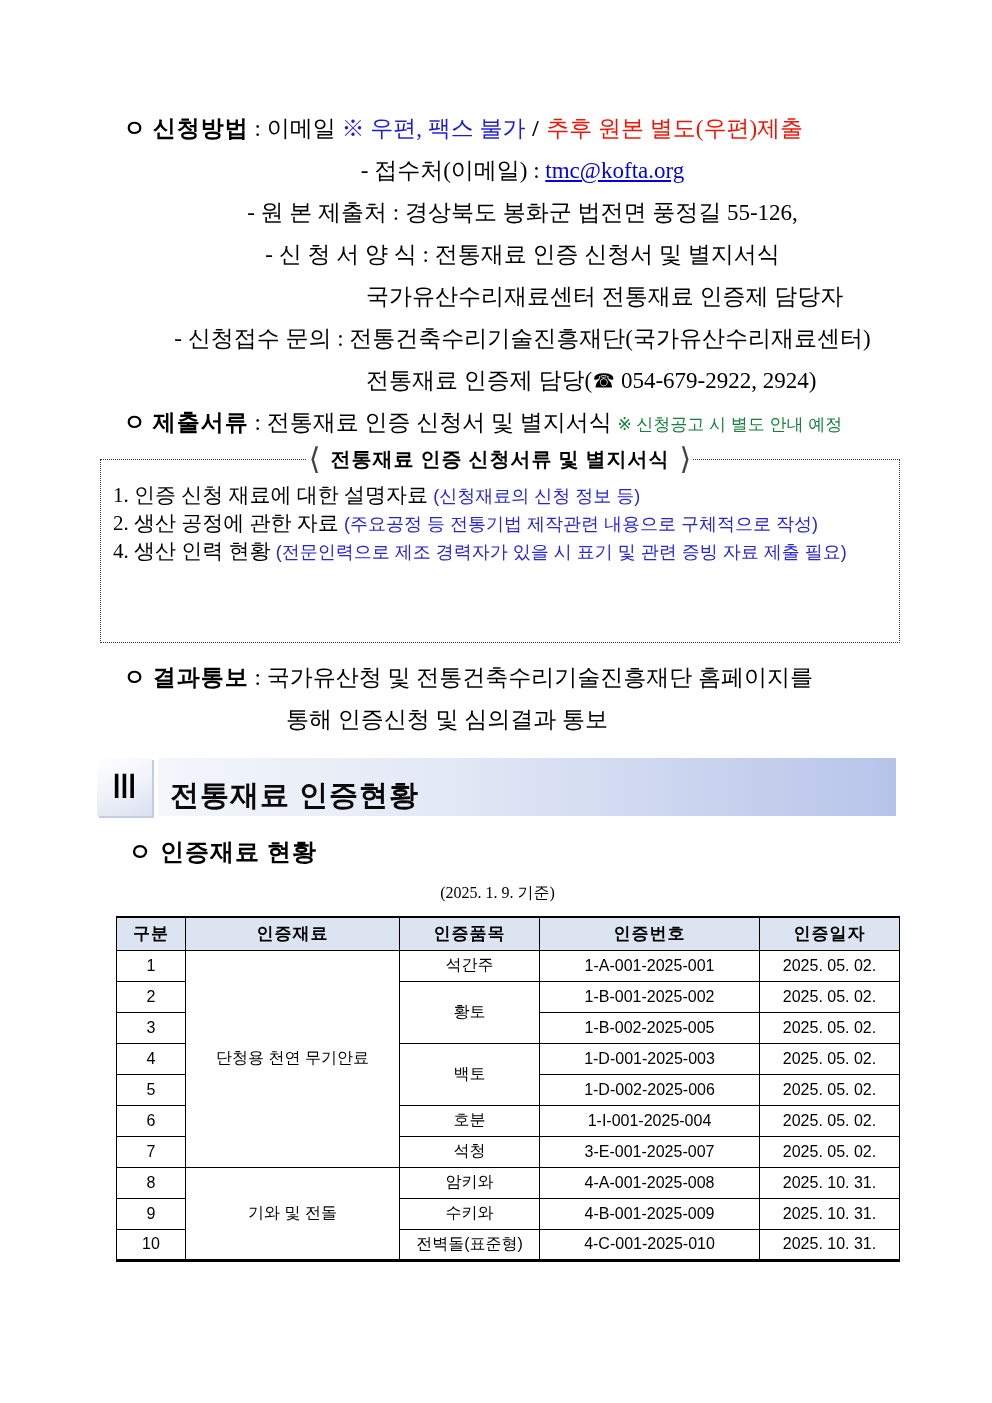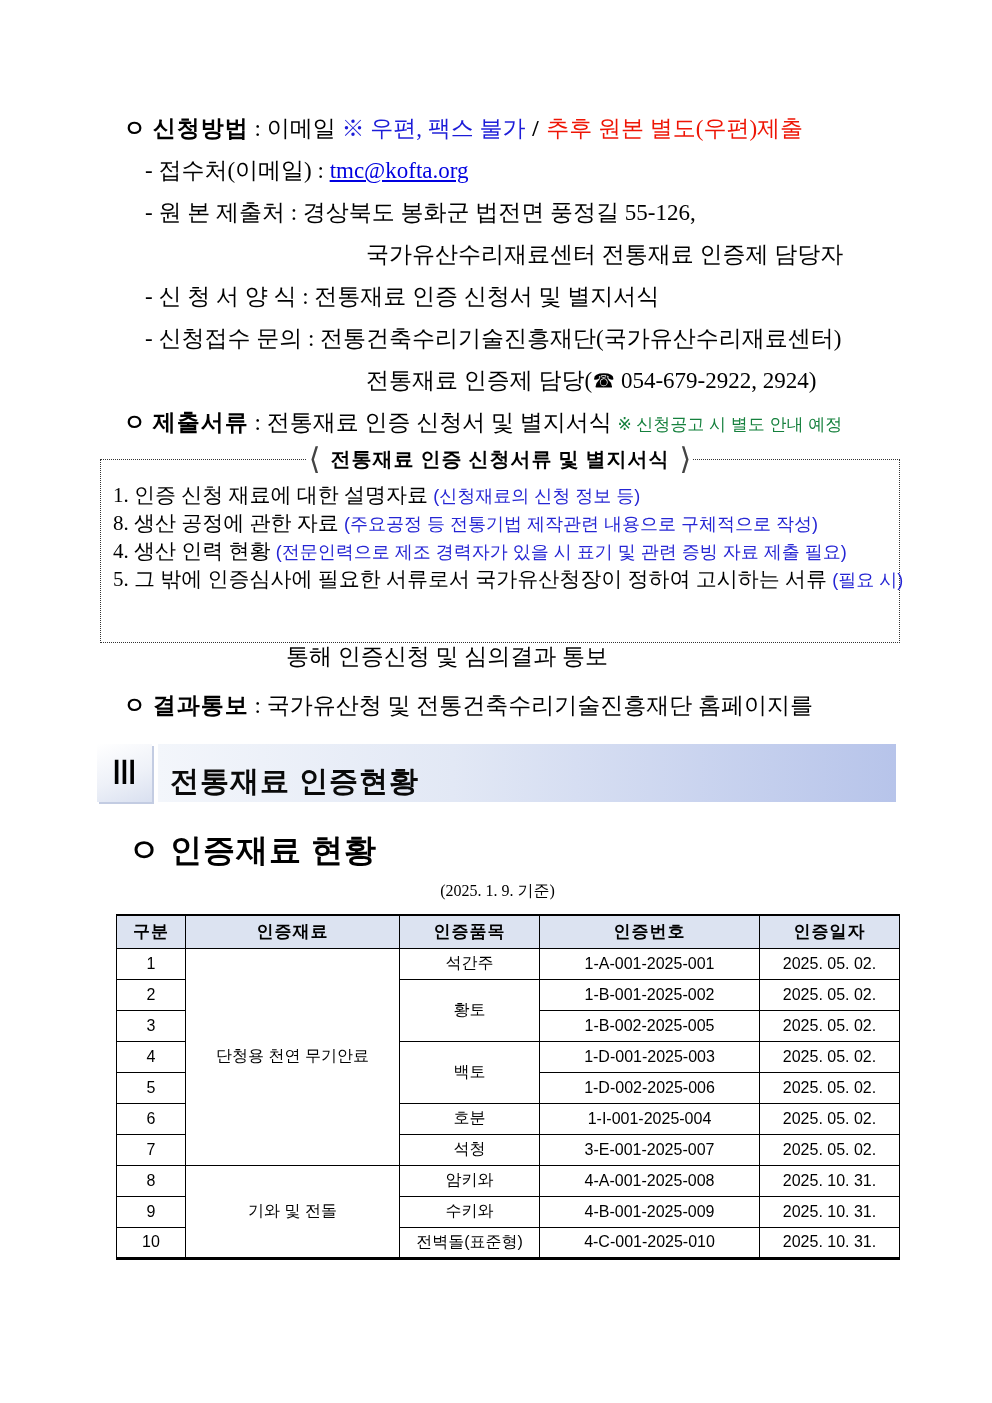--- a/index.html
+++ b/index.html
@@ -12,21 +12,21 @@
     background: #ffffff;
     overflow: hidden;
     font-family: "Liberation Serif", "DejaVu Serif", serif;
     color: #000;
   }
   .content { padding: 115px 92px 0 98px; }
 
   
   .line { font-size: 23px; line-height: 28px; margin-bottom: 14px; white-space: nowrap; }
   .bullet-line { margin-left: 25px; }
-  .sub-line { margin-left: 47px; }
+  .sub-line { margin-left: 47px; text-align: center; }
   .cont-line-wide { margin-left: 268px; }
   .cont-line-mid { margin-left: 188px; }
   .b { font-weight: bold; letter-spacing: 1px; }
   .blue { color: #1c1cd8; }
   .red { color: #ee1505; }
   .link { color: #0000e0; text-decoration: underline; font-family: "Liberation Serif", serif; cursor: pointer; }
   .small-blue { color: #15803d; font-size: 17px; font-family: "Liberation Sans", "DejaVu Sans", sans-serif; }
 
   
   .docs-box {
@@ -69,21 +69,21 @@
     background: linear-gradient(to right, #f3f6fb 0%, #e2e8f5 40%, #b7c4ea 100%);
     display: flex; align-items: flex-end;
     padding-left: 12px;
   }
   .banner-title {
     font-family: "Liberation Sans", "DejaVu Sans", sans-serif;
     font-size: 29px; font-weight: bold; letter-spacing: 1px; color: #0a0a0a;
   }
 
   
-  .status-heading { font-size: 32px; line-height: 28px; font-weight: bold; letter-spacing: 1px; margin: 34px 0 0 30px; }
+  .status-heading { font-size: 24px; line-height: 28px; font-weight: bold; letter-spacing: 1px; margin: 22px 0 0 30px; }
   .as-of { text-align: center; font-size: 16px; font-family: Liberation Serif, serif; margin: 17px 3px 0 0; }
 
   
   table.cert {
     border-collapse: collapse;
     table-layout: fixed;
     width: 783px;
     margin: 12px 0 0 18px;
     font-family: "Liberation Sans", "DejaVu Sans", sans-serif;
     border-top: 2px solid #84cc16;
@@ -120,58 +120,55 @@
       <span class="blue">※ 우편, 팩스 불가</span><span class="b"> / </span><span class="red">추후 원본 별도(우편)제출</span>
     </div>
 
     <div class="line sub-line">
       <span>- 접수처(이메일) : </span><a class="link">tmc@kofta.org</a>
     </div>
 
     <div class="line sub-line">
       <span>- 원 본  제출처 : </span><span>경상북도 봉화군 법전면 풍정길 55-126,</span>
     </div>
+    <div class="line sub-line">- 신 청 서  양 식 : 전통재료 인증 신청서 및 별지서식</div>
+
     <div class="line cont-line-wide">국가유산수리재료센터 전통재료 인증제 담당자</div>
-
-    <div class="line sub-line">- 신 청 서  양 식 : 전통재료 인증 신청서 및 별지서식</div>
 
     <div class="line sub-line">- 신청접수 문의 : 전통건축수리기술진흥재단(국가유산수리재료센터)</div>
     <div class="line cont-line-wide">전통재료 인증제 담당(☎ 054-679-2922, 2924)</div>
 
     <div class="line bullet-line">
       <span class="b">ㅇ</span>
       <span class="b">제출서류</span><span> : </span><span>전통재료 인증 신청서 및 별지서식 </span>
       <span class="small-blue">※ 신청공고 시 별도 안내 예정</span>
     </div>
 
     <div class="docs-box">
       <div class="docs-box-title">
         <span class="chev">⟨</span>
         <span class="title-text">전통재료 인증 신청서류 및 별지서식</span>
         <span class="chev">⟩</span>
       </div>
       <div class="docs-item">
         <span>1. 인증 신청 재료에 대한 설명자료 </span><span class="note">(신청재료의 신청 정보 등)</span>
       </div>
       <div class="docs-item">
-        <span>8. 생산 공정에 관한 자료 </span><span class="note">(주요공정 등 전통기법 제작관련 내용으로 구체적으로 작성)</span>
+        <span>2. 생산 공정에 관한 자료 </span><span class="note">(주요공정 등 전통기법 제작관련 내용으로 구체적으로 작성)</span>
       </div>
       <div class="docs-item">
         <span>4. 생산 인력 현황 </span><span class="note">(전문인력으로 제조 경력자가 있을 시 표기 및 관련 증빙 자료 제출 필요)</span>
       </div>
-      <div class="docs-item">
-        <span>5. 그 밖에 인증심사에 필요한 서류로서 국가유산청장이 정하여 고시하는 서류 </span><span class="note">(필요 시)</span>
-      </div>
-    </div>
-
-    <div class="line cont-line-mid">통해 인증신청 및 심의결과 통보</div>
+    </div>
+
     <div class="line bullet-line" style="margin-top:21px">
       <span class="b">ㅇ</span>
       <span class="b">결과통보</span><span> : </span><span>국가유산청 및 전통건축수리기술진흥재단 홈페이지를</span>
     </div>
+    <div class="line cont-line-mid">통해 인증신청 및 심의결과 통보</div>
 
     <div class="banner">
       <div class="banner-numbox">
         <span>Ⅲ</span>
       </div>
       <div class="banner-band">
         <span class="banner-title">전통재료 인증현황</span>
       </div>
     </div>
 

